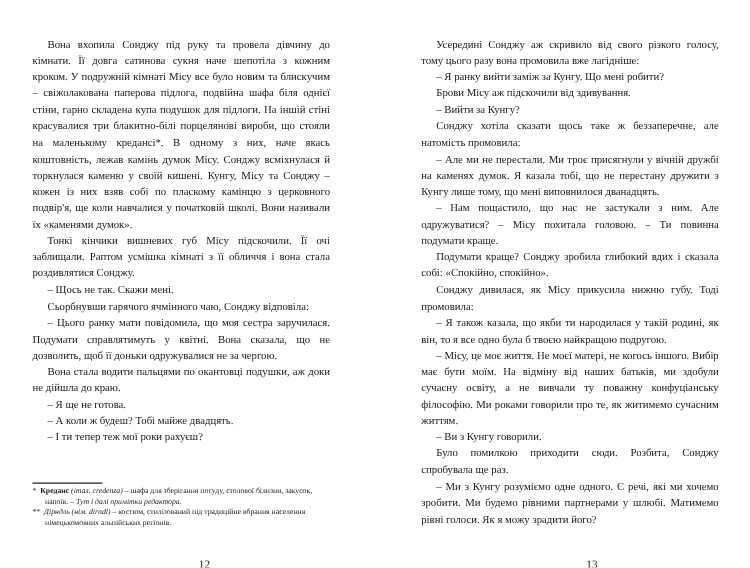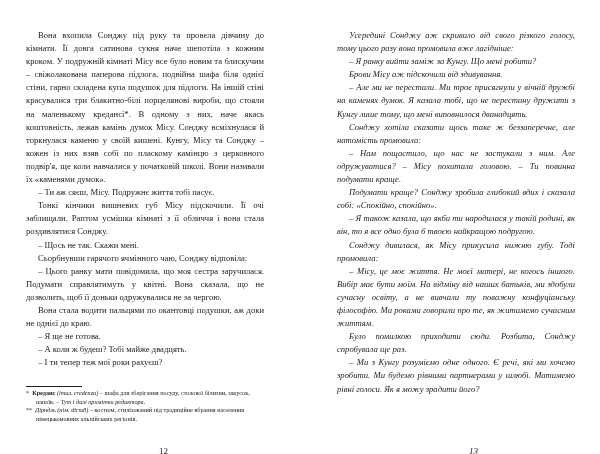--- a/index.html
+++ b/index.html
@@ -1,45 +1,44 @@
 <!DOCTYPE html>
 <html><head>
 <meta charset="utf-8">
 <style>
   html, body { margin: 0; padding: 0; background: #ffffff; }
   body { width: 600px; height: 454px; position: relative; overflow: hidden;
          font-family: "Liberation Serif", "DejaVu Serif", serif; color: #1a1a1a; }
   .page { position: absolute; top: 0; width: 300px; height: 454px; }
   .page.left { left: 0; }
-  .page.right { left: 300px; font-style: italic; }
+  .page.right { left: 300px; }
   .text { position: absolute; font-size: 8.6px; line-height: 13.1px; text-align: justify; }
   .left .text { left: 26px; width: 238px; top: 29px; }
   .right .text { left: 37px; width: 238px; top: 29px; }
   .text p { margin: 0; text-indent: 12px; }
   .footrule { position: absolute; left: 26px; top: 386px; width: 56px; border-top: 0.8px solid #222; }
   .footnotes { position: absolute; left: 26px; width: 238px; top: 389px; font-size: 6.2px; line-height: 8.6px; }
   .footnotes p { margin: 0; padding-left: 10px; text-indent: -10px; }
   .footnotes i { font-style: italic; }
   .pagenum { position: absolute; top: 446px; font-size: 9px; width: 40px; text-align: right; }
   .left .pagenum { left: 128px; }
   .right .pagenum { left: 138px; }
   i { font-style: italic; }
 </style>
 </head>
 <body>
 
 <div class="page left">
   <div class="text">
     <p>Вона вхопила Сонджу під руку та провела дівчину до кімнати. Її довга сатинова сукня наче шепотіла з кожним кроком. У подружній кімнаті Місу все було новим та блискучим – свіжолакована паперова підлога, подвійна шафа біля однієї стіни, гарно складена купа подушок для підлоги. На іншій стіні красувалися три блакитно-білі порцелянові вироби, що стояли на маленькому кредансі*. В одному з них, наче якась коштовність, лежав камінь думок Місу. Сонджу всміхнулася й торкнулася каменю у своїй кишені. Кунгу, Місу та Сонджу – кожен із них взяв собі по пласкому камінцю з церковного подвір'я, ще коли навчалися у початковій школі. Вони називали їх «каменями думок».</p>
-    <p>– Ти аж сяєш, Місу. Подружнє життя тобі пасує.</p>
     <p>Тонкі кінчики вишневих губ Місу підскочили. Її очі заблищали. Раптом усмішка кімнаті з її обличчя і вона стала роздивлятися Сонджу.</p>
     <p>– Щось не так. Скажи мені.</p>
     <p>Сьорбнувши гарячого ячмінного чаю, Сонджу відповіла:</p>
     <p>– Цього ранку мати повідомила, що моя сестра заручилася. Подумати справлятимуть у квітні. Вона сказала, що не дозволить, щоб її доньки одружувалися не за чергою.</p>
-    <p>Вона стала водити пальцями по окантовці подушки, аж доки не однієї до краю.</p>
+    <p>Вона стала водити пальцями по окантовці подушки, аж доки не дійшла до краю.</p>
     <p>– Я ще не готова.</p>
     <p>– А коли ж будеш? Тобі майже двадцять.</p>
     <p>– І ти тепер теж мої роки рахуєш?</p>
   </div>
   <div class="footrule"></div>
   <div class="footnotes">
     <p>
       <span>*</span>&nbsp;
       <b>Креданс</b>
       <i>(італ. credenza)</i>
@@ -54,24 +53,26 @@
     </p>
   </div>
   <div class="pagenum">12</div>
 </div>
 
 <div class="page right">
   <div class="text">
     <p>Усередині Сонджу аж скривило від свого різкого голосу, тому цього разу вона промовила вже лагідніше:</p>
     <p>– Я ранку вийти заміж за Кунгу. Що мені робити?</p>
     <p>Брови Місу аж підскочили від здивування.</p>
+    <p>– Вийти за Кунгу?</p>
+    <p>Сонджу хотіла сказати щось таке ж беззаперечне, але натомість промовила:</p>
     <p>– Але ми не перестали. Ми троє присягнули у вічній дружбі на каменях думок. Я казала тобі, що не перестану дружити з Кунгу лише тому, що мені виповнилося дванадцять.</p>
-    <p>Сонджу хотіла сказати щось таке ж беззаперечне, але натомість промовила:</p>
     <p>– Нам пощастило, що нас не застукали з ним. Але одружуватися? – Місу похитала головою. – Ти повинна подумати краще.</p>
     <p>Подумати краще? Сонджу зробила глибокий вдих і сказала собі: «Спокійно, спокійно».</p>
+    <p>Сонджу дивилася, як Місу прикусила нижню губу. Тоді промовила:</p>
     <p>– Я також казала, що якби ти народилася у такій родині, як він, то я все одно була б твоєю найкращою подругою.</p>
-    <p>Сонджу дивилася, як Місу прикусила нижню губу. Тоді промовила:</p>
     <p>– Місу, це моє життя. Не моєї матері, не когось іншого. Вибір має бути моїм. На відміну від наших батьків, ми здобули сучасну освіту, а не вивчали ту поважну конфуціанську філософію. Ми роками говорили про те, як житимемо сучасним життям.</p>
+    <p>– Ви з Кунгу говорили.</p>
     <p>Було помилкою приходити сюди. Розбита, Сонджу спробувала ще раз.</p>
     <p>– Ми з Кунгу розуміємо одне одного. Є речі, які ми хочемо зробити. Ми будемо рівними партнерами у шлюбі. Матимемо рівні голоси. Як я можу зрадити його?</p>
   </div>
   <div class="pagenum">13</div>
 </div>
 
 </body></html>

